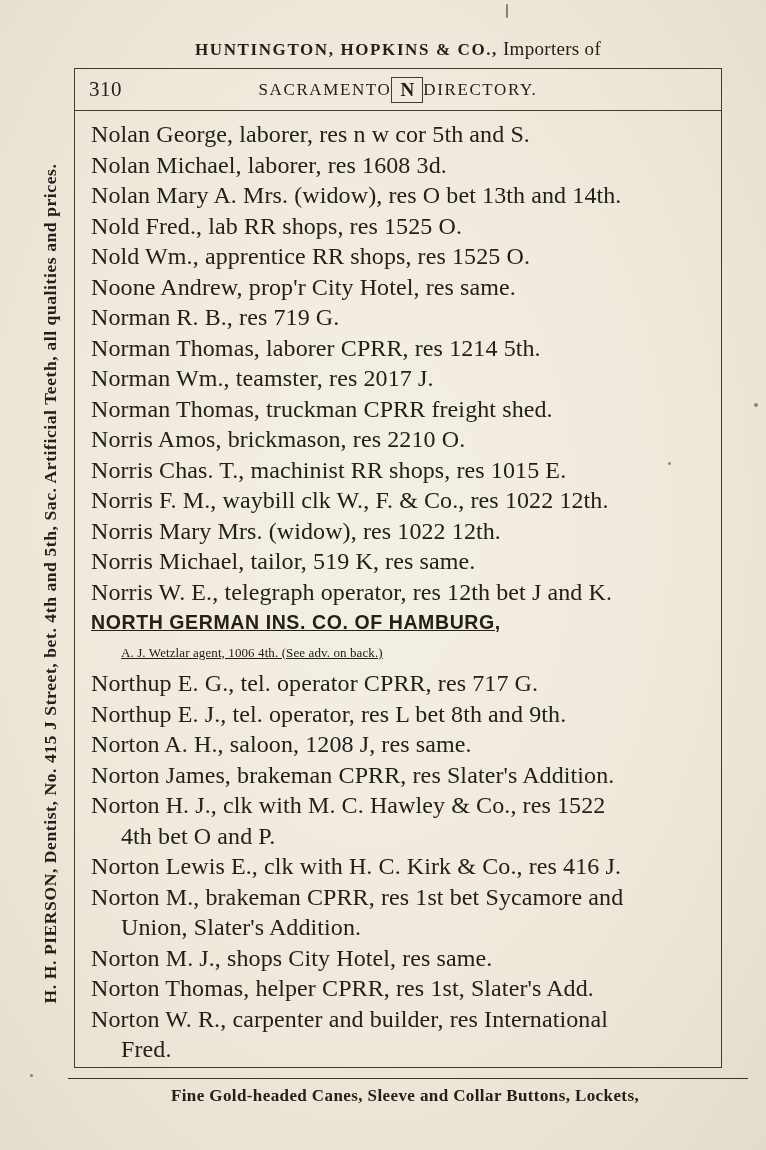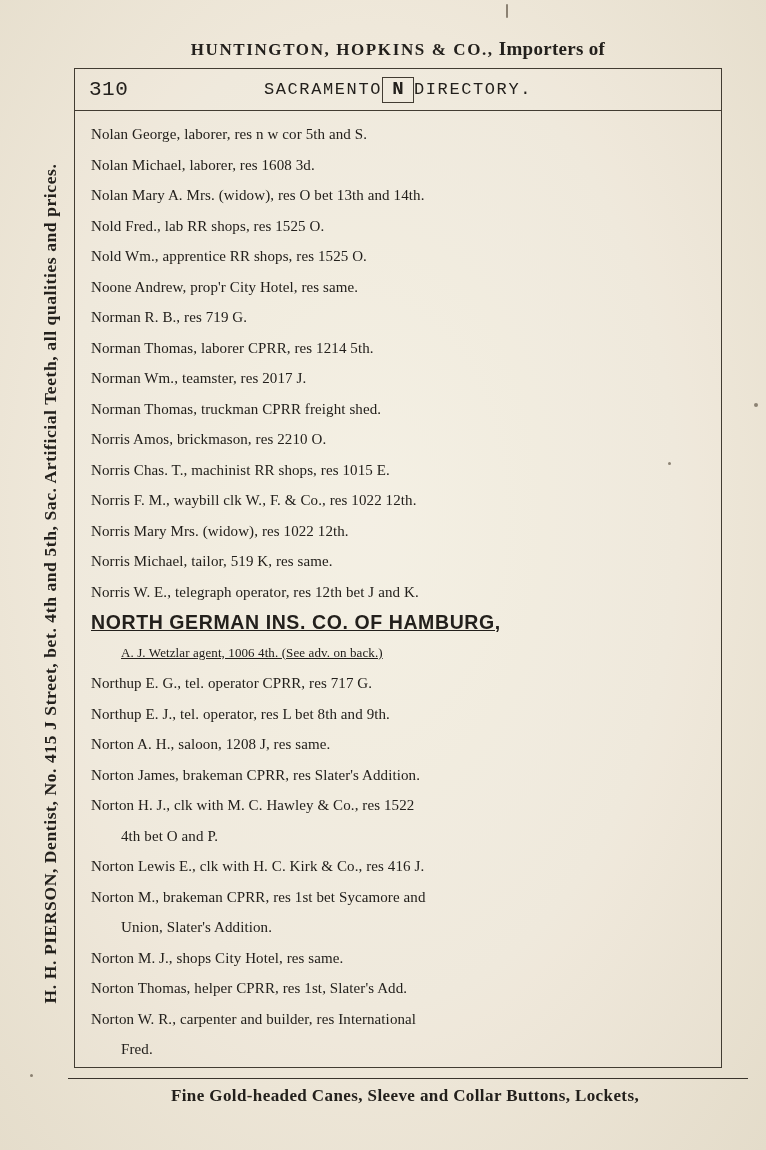--- a/index.html
+++ b/index.html
@@ -31,21 +31,20 @@
     letter-spacing: 0.3px;
     white-space: nowrap;
   }
   .running-head .caps {
     font-weight: bold;
     font-size: 17px;
     letter-spacing: 1.6px;
   }
   .running-head .small {
     font-size: 19px;
-    font-weight: bold;
   }
   
   .running-foot {
     position: absolute;
     top: 1086px;
     left: 60px;
     width: 690px;
     text-align: center;
     font-size: 17px;
     letter-spacing: 0.4px;
@@ -91,21 +90,20 @@
     box-sizing: border-box;
   }
   .box-head {
     height: 42px;
     border-bottom: 1.5px solid #423c32;
     display: flex;
     align-items: center;
     padding: 0 14px;
     box-sizing: border-box;
     position: relative;
-    font-family: Liberation Mono, monospace;
   }
   .folio {
     font-size: 21px;
     letter-spacing: 0.5px;
   }
   .head-center {
     position: absolute;
     left: 0; right: 0;
     text-align: center;
     font-size: 17px;
@@ -124,21 +122,21 @@
     font-size: 19px;
     letter-spacing: 0;
     font-weight: bold;
     line-height: 1;
   }
   .entries {
     padding: 8px 14px 0 16px;
     box-sizing: border-box;
   }
   .entry {
-    font-size: 15px;
+    font-size: 24px;
     line-height: 30.5px;
     letter-spacing: 0.1px;
     white-space: normal;
     text-indent: 0;
   }
   .entry .cont {
     display: block;
     padding-left: 30px;
   }
   .entry.firm {

